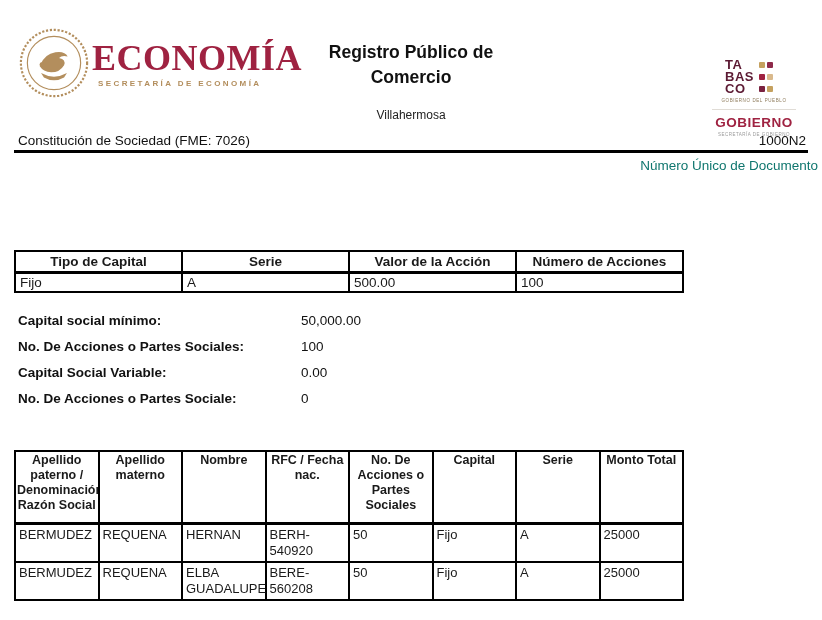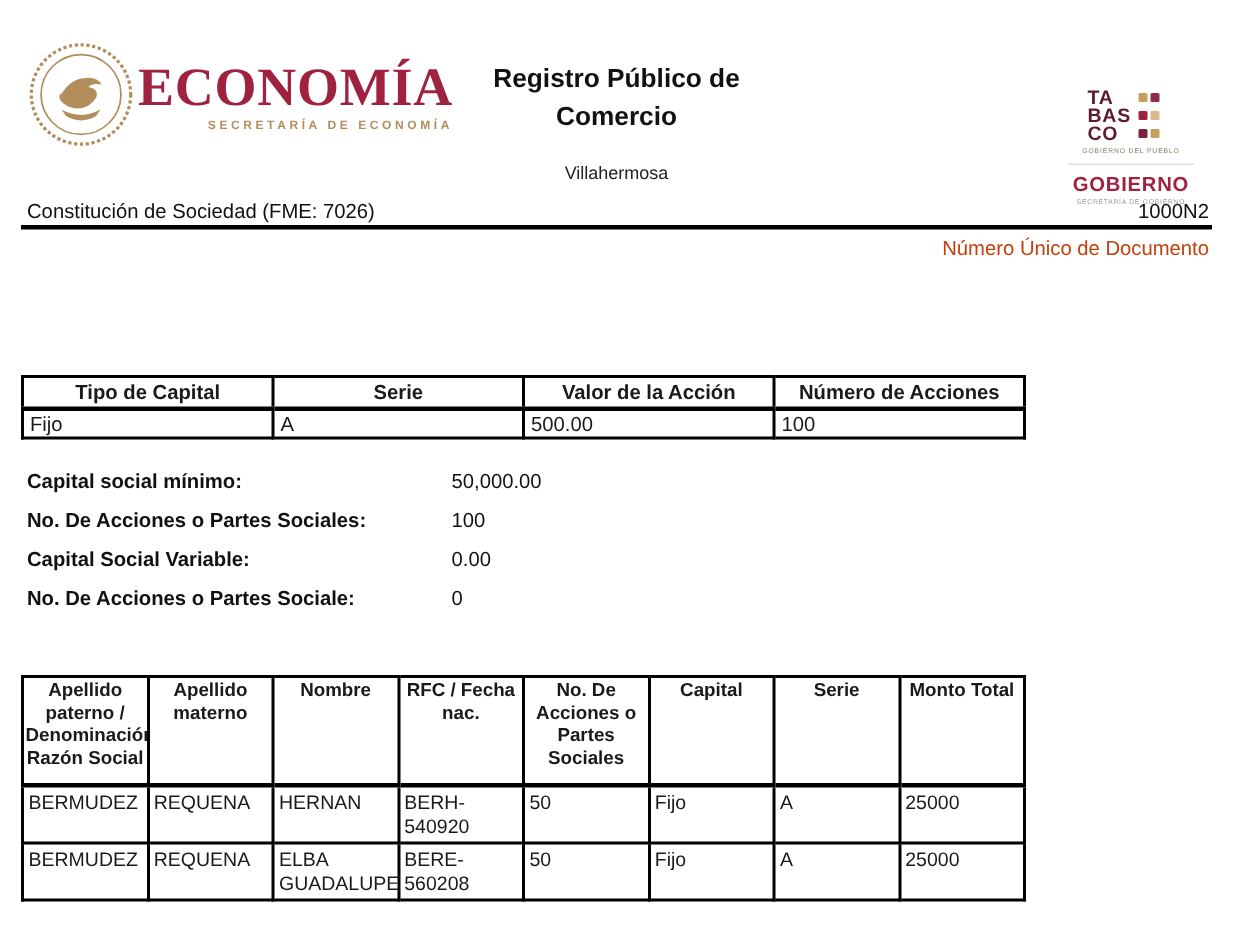--- a/index.html
+++ b/index.html
@@ -25,22 +25,21 @@
     line-height: 38px;
     letter-spacing: 0.5px;
     color: #9F2241;
   }
   .economia-subtitle {
     font-size: 8px;
     font-weight: bold;
     letter-spacing: 2.4px;
     color: #B38E5D;
     margin-top: 2px;
-    margin-left: 20px;
-    text-align: right;
+    margin-left: 6px;
   }
 
   .doc-title {
     position: absolute;
     left: 0; right: 0;
     top: 40px;
     text-align: center;
     font-size: 17.5px;
     font-weight: bold;
     line-height: 25px;
@@ -90,21 +89,21 @@
     font-size: 4.5px;
     letter-spacing: 0.5px;
     color: #9a9a9a;
     white-space: nowrap;
   }
 
   
   .doc-type { position: absolute; left: 18px; top: 133px; font-size: 13.5px; color: #111; }
   .doc-number { position: absolute; right: 16px; top: 133px; font-size: 13.5px; color: #111; }
   .meta-rule { position: absolute; left: 14px; right: 14px; top: 150px; height: 3px; background: #000; }
-  .doc-number-label { position: absolute; right: 16px; top: 158px; font-size: 13.5px; color: #c2410c; }
+  .doc-number-label { position: absolute; right: 4px; top: 158px; font-size: 13.5px; color: #0f766e; }
 
   
   table { border-collapse: collapse; table-layout: fixed; width: 670px; background: #fff; }
   th, td { border: 2px solid #000; }
 
   .capital-table { position: absolute; left: 14px; top: 250px; }
   .capital-table th {
     font-size: 13.5px; font-weight: bold; text-align: center;
     height: 21px; padding: 1px 2px; border-bottom: 3px solid #000;
   }

